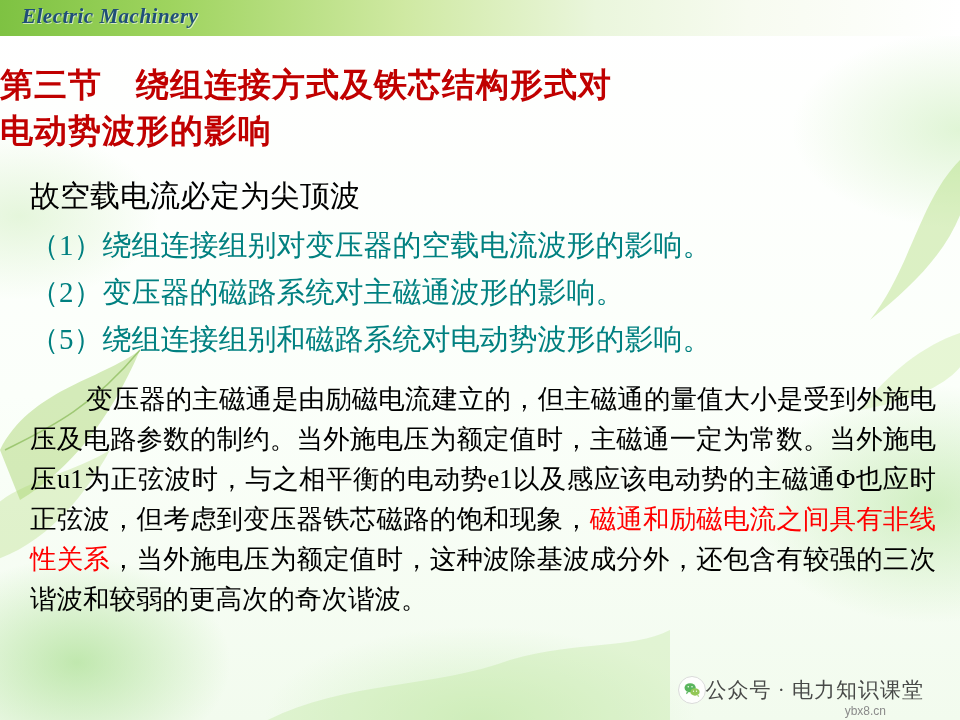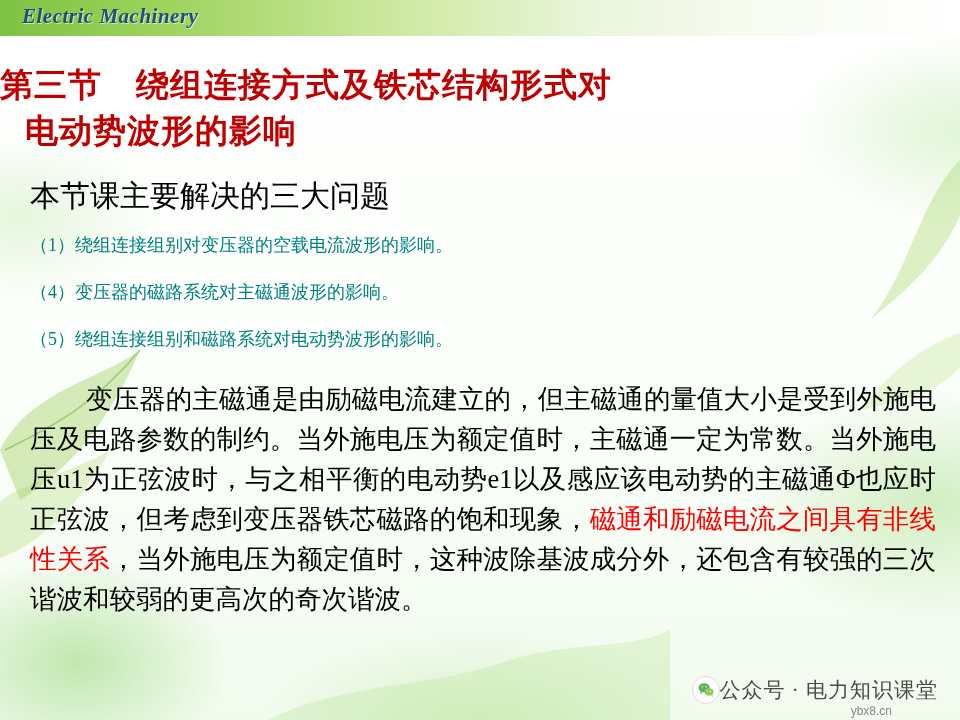--- a/index.html
+++ b/index.html
@@ -63,42 +63,41 @@
     text-align: left;
     color: #c00000;
     font-weight: bold;
     font-size: 33px;
     line-height: 46px;
     font-family: "Liberation Serif", "DejaVu Serif", serif;
     letter-spacing: 1px;
   }
   .title-line-2 {
     display: block;
-    margin-left: 25px;
   }
   .title-sep {
     display: inline-block;
     width: 34px;
   }
 
   .content {
     position: absolute;
     left: 30px;
     top: 176px;
     width: 906px;
   }
   .heading {
     font-size: 30px;
     color: #000000;
     line-height: 40px;
     margin-bottom: 6px;
     font-family: "Liberation Serif", "DejaVu Serif", serif;
   }
   .q-item {
-    font-size: 18px;
+    font-size: 29px;
     color: #008080;
     line-height: 47px;
     font-family: "Liberation Serif", "DejaVu Serif", serif;
     white-space: nowrap;
   }
 
   .para {
     margin-top: 16px;
     font-size: 26.5px;
     line-height: 40px;
@@ -110,21 +109,21 @@
   .para .indent {
     display: inline-block;
     width: 56px;
   }
   .hl {
     color: #ff0000;
   }
 
   .watermark {
     position: absolute;
-    right: 22px;
+    right: 36px;
     bottom: 16px;
     display: flex;
     align-items: center;
     gap: 0;
     opacity: 0.92;
   }
   .wx-icon {
     width: 26px;
     height: 26px;
     border-radius: 50%;
@@ -135,21 +134,21 @@
     justify-content: center;
   }
   .wm-text {
     font-size: 21px;
     color: #3a3a3a;
     font-family: "Liberation Serif", "DejaVu Serif", serif;
     letter-spacing: 1px;
   }
   .wm-sub {
     position: absolute;
-    right: 68px;
+    right: 74px;
     bottom: 2px;
     font-size: 12px;
     color: #8a8a8a;
     font-family: "Liberation Sans", sans-serif;
   }
 </style>
 </head>
 <body>
 
 <div class="slide">
@@ -170,24 +169,24 @@
   <div class="banner">
     <div class="banner-title">Electric Machinery</div>
   </div>
 
   <div class="title-block">
     <span>第三节</span><span class="title-sep"></span><span>绕组连接方式及铁芯结构形式对</span>
     <span class="title-line-2">电动势波形的影响</span>
   </div>
 
   <div class="content">
-    <div class="heading">本节课主要解决的三大问题</div>
+    <div class="heading">故空载电流必定为尖顶波</div>
 
     <div class="q-item">（1）绕组连接组别对变压器的空载电流波形的影响。</div>
-    <div class="q-item">（4）变压器的磁路系统对主磁通波形的影响。</div>
+    <div class="q-item">（2）变压器的磁路系统对主磁通波形的影响。</div>
     <div class="q-item">（5）绕组连接组别和磁路系统对电动势波形的影响。</div>
 
     <div class="para"><span class="indent"></span><span>变压器的主磁通是由励磁电流建立的，但主磁通的量值大小是受到外施电压及电路参数的制约。当外施电压为额定值时，主磁通一定为常数。当外施电压u1为正弦波时，与之相平衡的电动势e1以及感应该电动势的主磁通Φ也应时正弦波，但考虑到变压器铁芯磁路的饱和现象，</span><span class="hl">磁通和励磁电流之间具有非线性关系</span><span>，当外施电压为额定值时，这种波除基波成分外，还包含有较强的三次谐波和较弱的更高次的奇次谐波。</span></div>
   </div>
 
   <div class="watermark">
     <span class="wx-icon">
       <svg width="18" height="18" viewBox="0 0 24 24">
         <ellipse cx="9.5" cy="9" rx="7.5" ry="6" fill="#4caf50"></ellipse>
         <path d="M5,14 L4,17.5 L7.5,15.6 Z" fill="#4caf50"></path>

